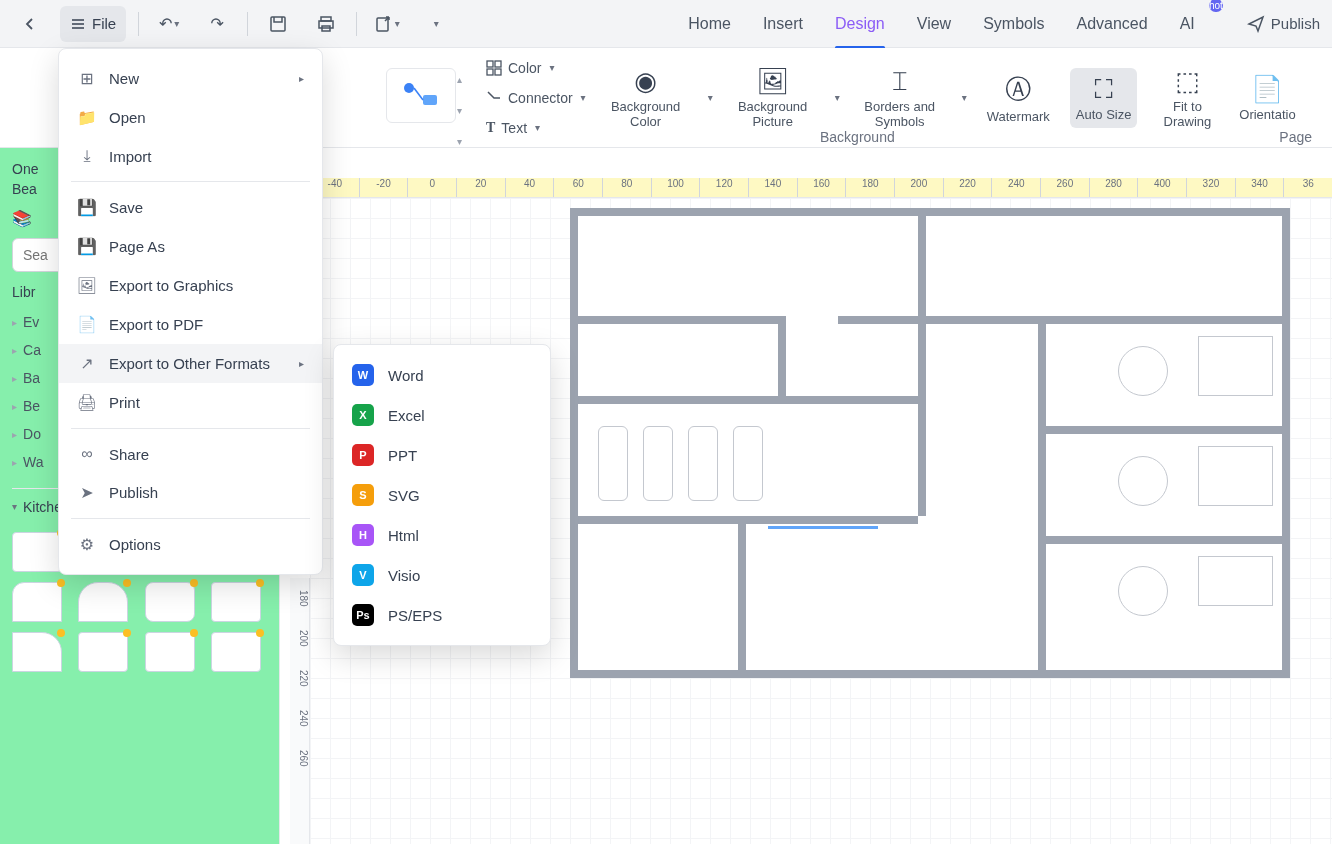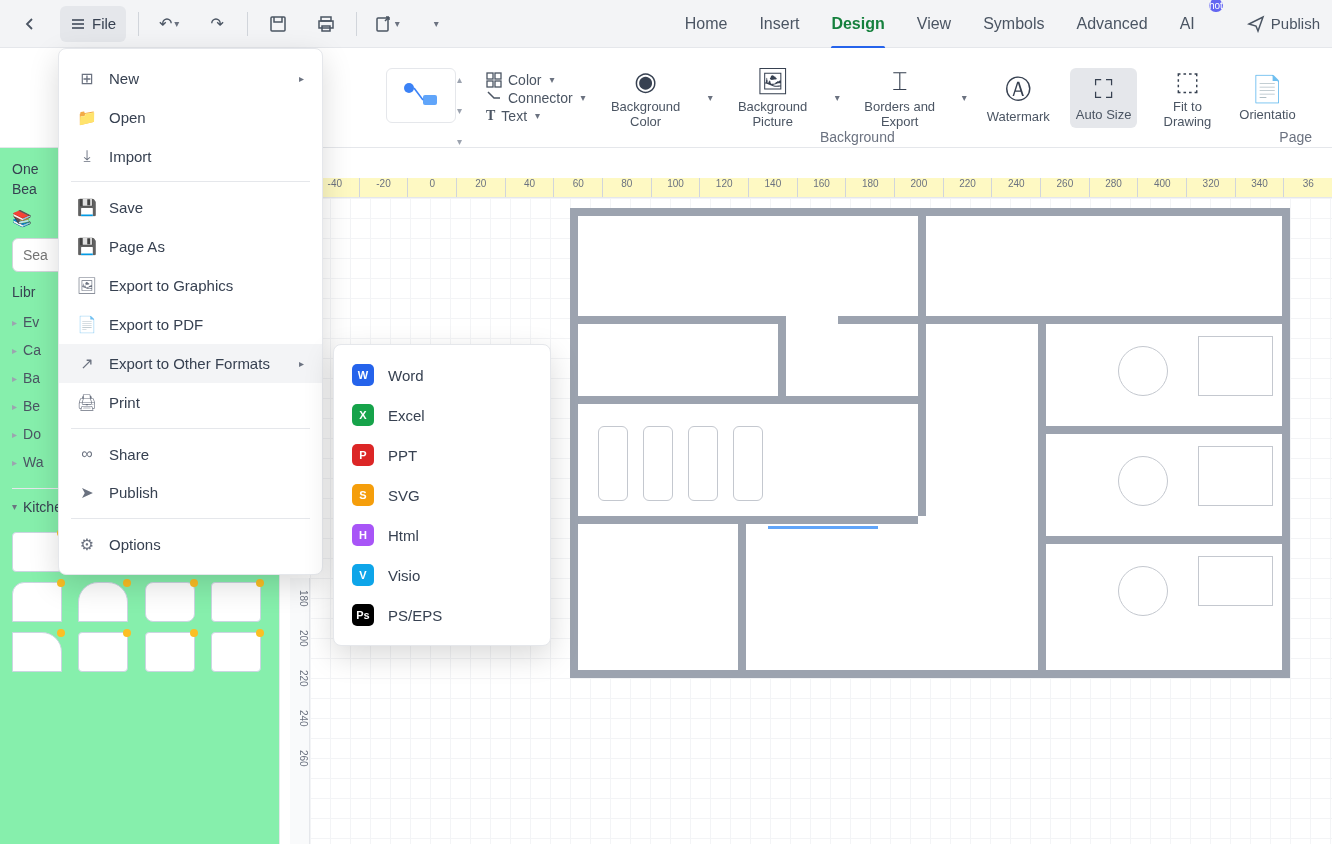--- a/index.html
+++ b/index.html
@@ -4,30 +4,30 @@
   <style>
     * { box-sizing: border-box; margin: 0; padding: 0; font-family: -apple-system, BlinkMacSystemFont, "Segoe UI", Arial, sans-serif; }
     body { width: 1332px; height: 844px; background: #fff; overflow: hidden; position: relative; }
     
     .top-toolbar { height: 48px; background: #f3f4f6; display: flex; align-items: center; padding: 0 12px; gap: 12px; border-bottom: 1px solid #e5e7eb; }
     .tb-btn { width: 36px; height: 36px; display: flex; align-items: center; justify-content: center; border-radius: 6px; cursor: pointer; color: #4b5563; }
     .file-btn { display: flex; align-items: center; gap: 6px; padding: 0 10px; height: 36px; background: #e5e7eb; border-radius: 6px; cursor: pointer; color: #374151; font-size: 15px;}
     .tb-divider { width: 1px; height: 24px; background: #d1d5db; }
     .tabs { display: flex; gap: 32px; margin-left: auto; padding-right: 40px; }
     .tab { font-size: 16px; color: #4b5563; cursor: pointer; padding: 8px 0; position: relative; }
-    .tab.active { color: #15803d; font-weight: 700; }
+    .tab.active { color: #8b5cf6; font-weight: 400; }
     .tab.active::after { content: ""; position: absolute; bottom: -8px; left: 0; right: 0; height: 3px; background: #2563eb; border-radius: 2px; }
     .ai-badge { position: absolute; top: -8px; right: -28px; background: #6366f1; color: #fff; font-size: 10px; padding: 1px 0; border-radius: 8px; }
     .publish { display: flex; align-items: center; gap: 6px; color: #4b5563; font-size: 15px; cursor: pointer;}
     
     .ribbon { height: 100px; background: #fff; border-bottom: 1px solid #e5e7eb; display: flex; align-items: center; padding: 8px 16px; gap: 20px; }
     .ribbon-group { display: flex; flex-direction: column; align-items: center; gap: 2px; font-size: 13px; color: #4b5563; cursor: pointer; min-width: 60px;}
     .ribbon-group.active { background: #e5e7eb; border-radius: 6px; padding: 6px; }
     .ribbon-icon { font-size: 26px; color: #374151; }
-    .ribbon-menu { display: flex; flex-direction: column; gap: 2px; font-size: 14px; color: #4b5563; }
+    .ribbon-menu { display: flex; flex-direction: column; gap: 14px; font-size: 14px; color: #4b5563; }
     .ribbon-menu-item { display: flex; align-items: center; gap: 6px; cursor: pointer; }
     .dropdown-arrow { font-size: 10px; color: #6b7280; margin-left: 2px;}
     
     .workspace { display: flex; height: calc(100% - 148px); }
     .left-panel { width: 280px; background: #86efac; border-right: 1px solid #e5e7eb; padding: 12px; overflow: hidden;}
     .doc-title { font-size: 14px; color: #374151; margin-bottom: 10px; line-height: 1.4; }
     .search-box { width: 100%; padding: 8px 10px; border: 1px solid #d1d5db; border-radius: 6px; font-size: 14px; margin-bottom: 12px; }
     .lib-header { font-size: 14px; font-weight: 500; color: #374151; margin-bottom: 8px;}
     .lib-cat { display: flex; align-items: center; gap: 6px; font-size: 14px; color: #4b5563; padding: 6px 0; cursor: pointer; }
     .lib-cat::before { content: "▸"; font-size: 10px; color: #9ca3af; }
@@ -177,21 +177,21 @@
     <span style="text-align:center; max-width:80px;">Background Color</span>
   </div>
     <span class="dropdown-arrow">▾</span>
   <div class="ribbon-group">
     <span class="ribbon-icon">🖼</span>
     <span style="text-align:center; max-width:80px;">Background Picture</span>
   </div>
     <span class="dropdown-arrow">▾</span>
   <div class="ribbon-group">
     <span class="ribbon-icon">⌶</span>
-    <span style="text-align:center; max-width:80px;">Borders and Export</span>
+    <span style="text-align:center; max-width:80px;">Borders and Symbols</span>
   </div>
     <span class="dropdown-arrow">▾</span>
   <div class="ribbon-group">
     <span class="ribbon-icon">Ⓐ</span>
     <span>Watermark</span>
   </div>
   <div class="ribbon-group active">
     <span class="ribbon-icon">⛶</span>
     <span style="text-align:center;">Auto Size</span>
   </div>

